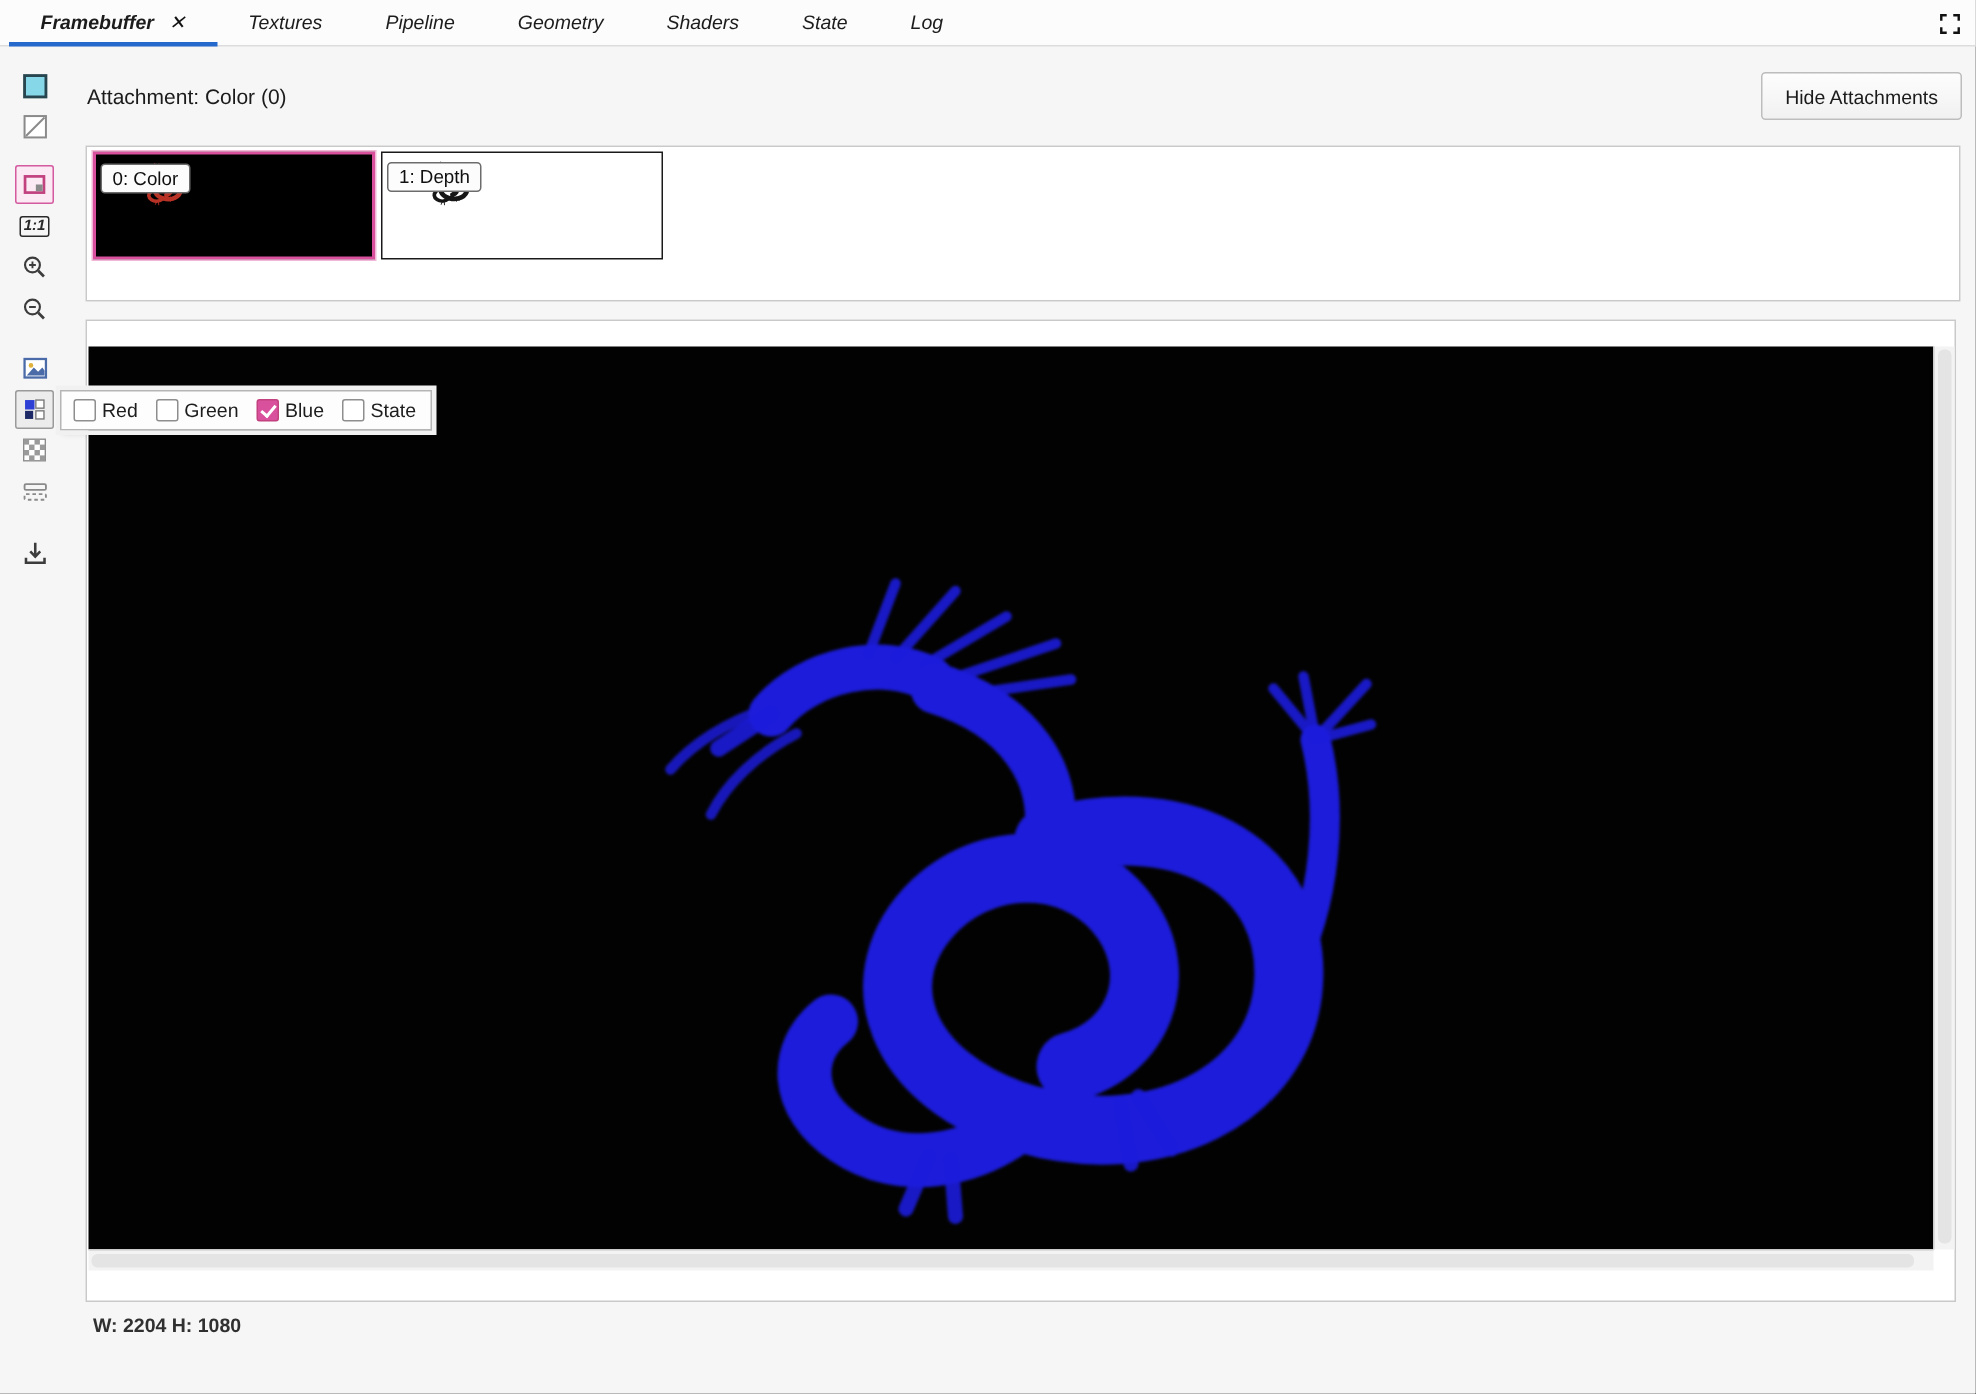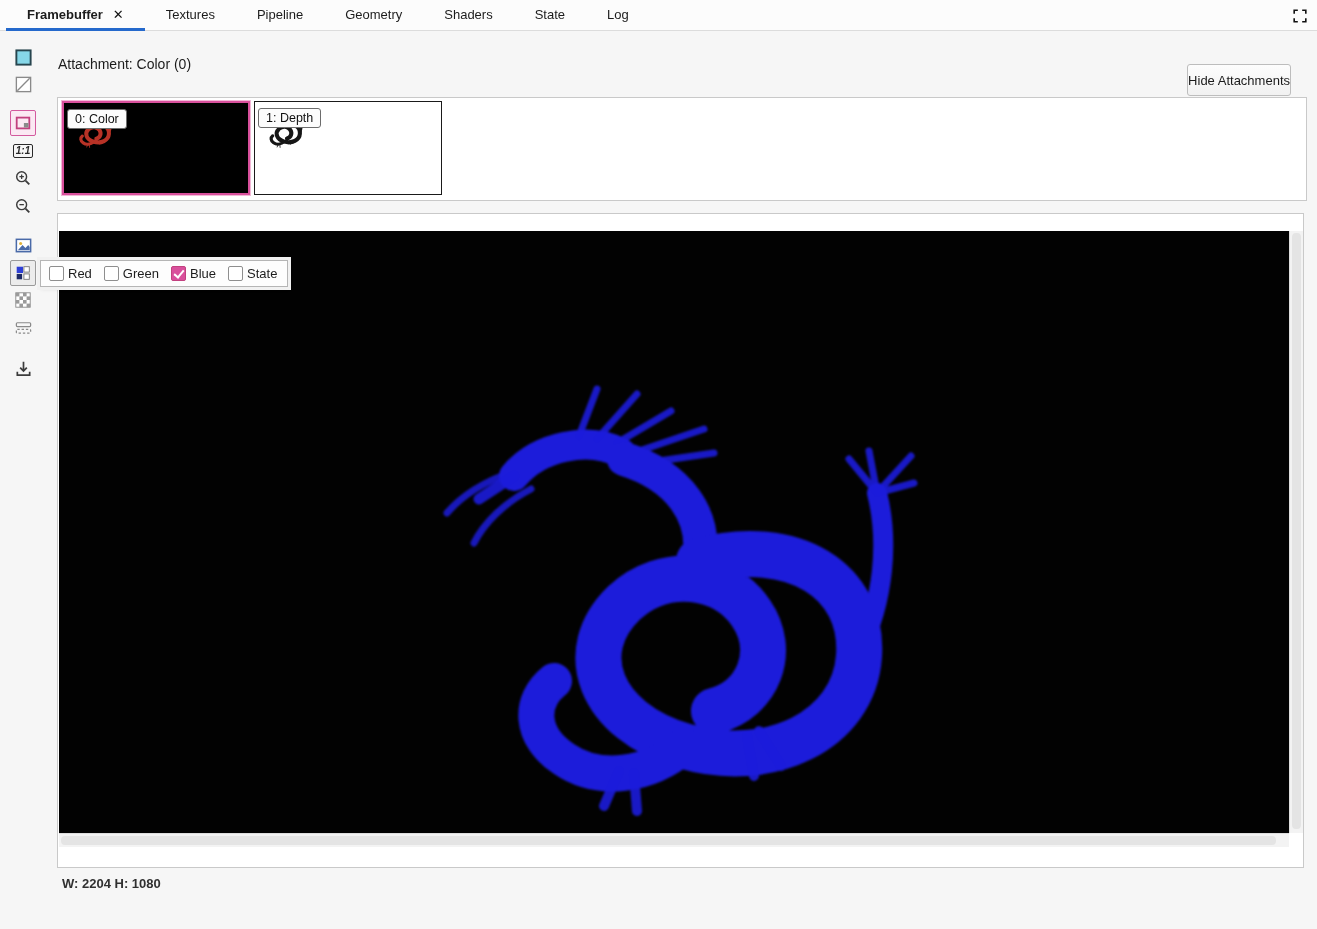--- a/index.html
+++ b/index.html
@@ -1,32 +1,32 @@
 <!DOCTYPE html>
 <html><head>
 <meta charset="utf-8">
 <style>
   html,body{margin:0;padding:0;}
   body{width:1317px;height:929px;background:#f6f6f6;font-family:"Liberation Sans",sans-serif;overflow:hidden;}
   .app{position:absolute;inset:0;width:1317px;height:929px;background:#f6f6f6;}
 
   
-  .tabbar{position:absolute;top:0;left:0;right:0;height:31px;background:#fcfcfc;border-bottom:1px solid #dcdcdc;display:flex;align-items:stretch;padding-left:6px;box-sizing:border-box;}
+  .tabbar{position:absolute;top:0;left:0;right:0;height:31px;background:#fcfcfc;border-bottom:1px solid #dcdcdc;display:flex;align-items:stretch;padding-left:6px;box-sizing:border-box;font-style:italic;}
   .tab{display:flex;align-items:center;gap:10px;padding:0 21px;font-size:13px;color:#1c1c1c;border-bottom:3px solid transparent;margin-bottom:-1px;cursor:default;white-space:nowrap;}
   .tab.on{font-weight:bold;border-bottom-color:#2569cc;}
   .tab .close{font-size:13px;font-weight:normal;color:#111;line-height:1;}
   .fullscreen-btn{position:absolute;right:6px;top:5px;width:22px;height:22px;display:flex;align-items:center;justify-content:center;}
 
   
   .attach-label{position:absolute;left:58px;top:56px;font-size:14px;color:#1b1b1b;}
-  .hide-btn{position:absolute;right:26px;top:48px;height:32px;padding:0 0;font-size:13px;color:#1b1b1b;background:linear-gradient(#fdfdfd,#f1f1f1);border:1px solid #bdbdbd;border-radius:3px;display:flex;align-items:center;margin-top:16px;}
+  .hide-btn{position:absolute;right:9px;top:48px;height:32px;padding:0 15px;font-size:13px;color:#1b1b1b;background:linear-gradient(#fdfdfd,#f1f1f1);border:1px solid #bdbdbd;border-radius:3px;display:flex;align-items:center;}
 
   
   .attach-strip{position:absolute;left:57px;top:97px;width:1250px;height:104px;background:#fff;border:1px solid #c9c9c9;box-sizing:border-box;display:flex;align-items:flex-start;padding:2px;}
-  .thumb{position:relative;width:188px;height:94px;margin:1px 2px;border:1px solid #1a1a1a;background:#000;box-sizing:border-box;padding-left:27px;}
+  .thumb{position:relative;width:188px;height:72px;margin:1px 2px;border:1px solid #1a1a1a;background:#000;box-sizing:border-box;padding-left:27px;}
   .thumb.light{background:#fff;}
   .thumb.on{border:2px solid #d9509c;outline:1px solid #f2b7d6;}
   .thumb svg{position:absolute;inset:0;width:100%;height:100%;}
   .thumb-badge{position:absolute;top:6px;left:3px;padding:2px 7px;font-size:12.5px;color:#101010;background:#fcfcfc;border:1px solid #6c6c6c;border-radius:3px;white-space:nowrap;}
 
   
   .sidebar{position:absolute;left:10px;top:44px;width:28px;height:700px;}
   .tool{position:absolute;left:0;width:26px;height:26px;display:flex;align-items:center;justify-content:center;border:1px solid transparent;border-radius:2px;box-sizing:border-box;}
   .tool.accent{border-color:#d35a9e;background:#fbe9f3;}
   .tool.active{border-color:#9a9a9a;background:#ececec;}

